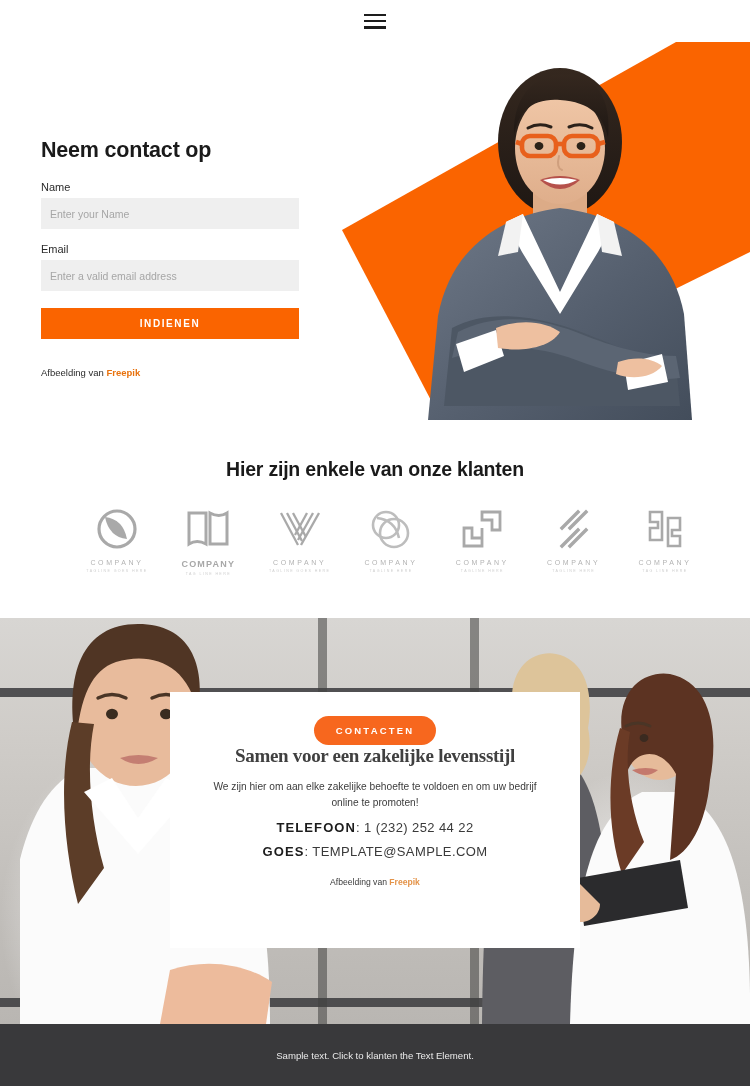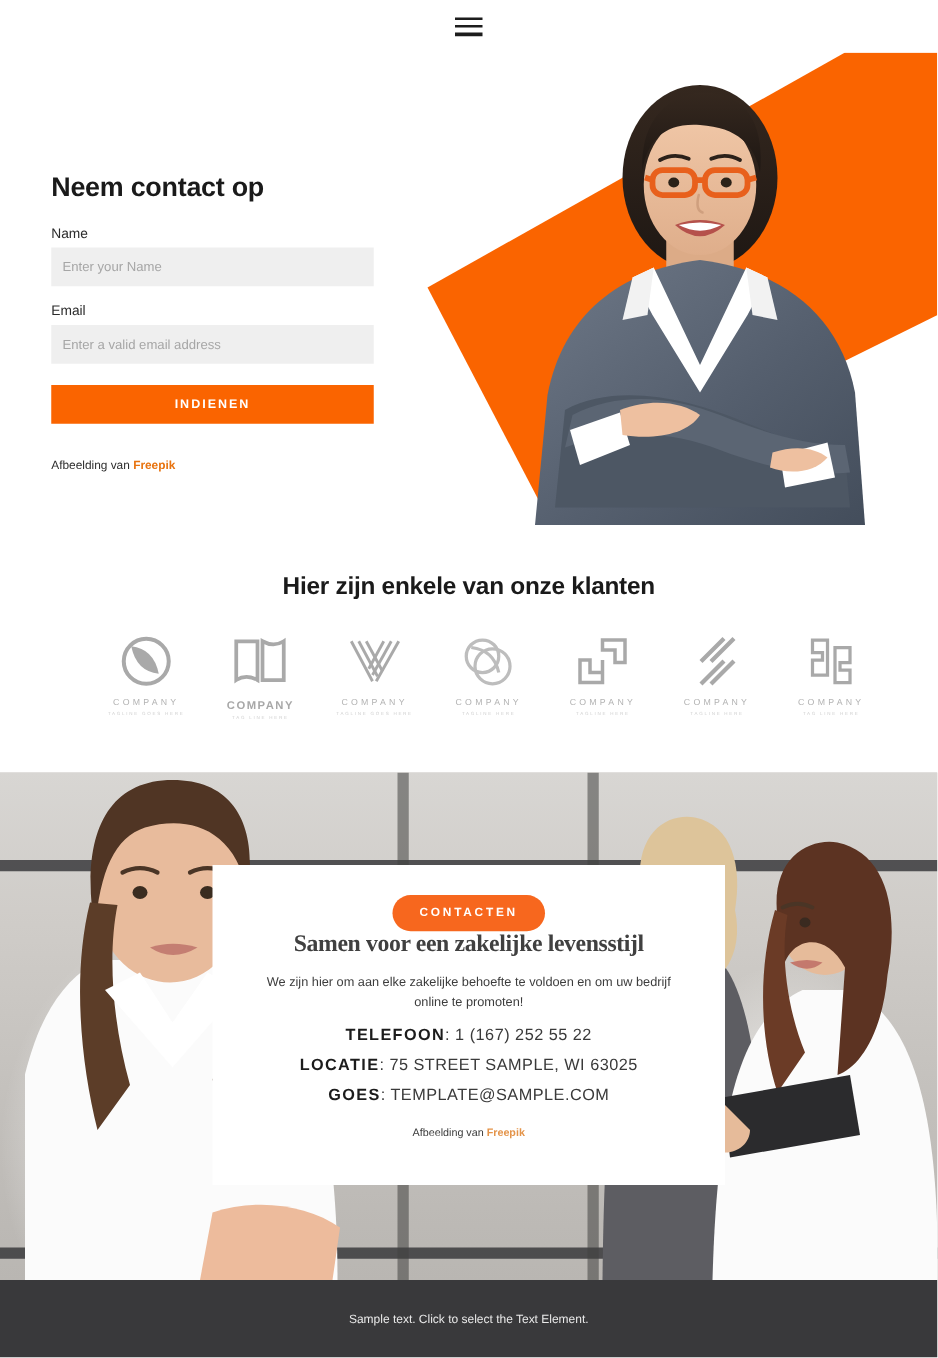--- a/index.html
+++ b/index.html
@@ -499,32 +499,29 @@
       <path d="M18 214 L120 196 L128 244 L24 262 Z" fill="#2b2b2d"></path>
       <path d="M16 216 C 0 222, -6 244, 8 254 C 22 264, 40 254, 40 240 Z" fill="#e6bb9a"></path>
     </svg>
 
     <div class="card">
       <div class="pill">CONTACTEN</div>
       <div class="card-title">Samen voor een zakelijke levensstijl</div>
       <div class="card-sub">We zijn hier om aan elke zakelijke behoefte te voldoen en om uw bedrijf online te promoten!</div>
 
       <div class="contact-line">
-        <b>TELEFOON</b><span>: </span><span>1 (167) 252 55 22</span>
-      </div>
-      <div class="contact-line">
-        <b>LOCATIE</b><span>: </span><span>75 STREET SAMPLE, WI 63025</span>
+        <b>TELEFOON</b><span>: </span><span>1 (232) 252 44 22</span>
       </div>
       <div class="contact-line">
         <b>GOES</b><span>: </span><span>TEMPLATE@SAMPLE.COM</span>
       </div>
 
       <div class="card-credit">
         <span>Afbeelding van </span><span class="lnk">Freepik</span>
       </div>
     </div>
   </div>
 
   <div class="footer">
-    <div class="footer-text">Sample text. Click to select the Text Element.</div>
+    <div class="footer-text">Sample text. Click to klanten the Text Element.</div>
   </div>
 
 </div>
 
 </body></html>

